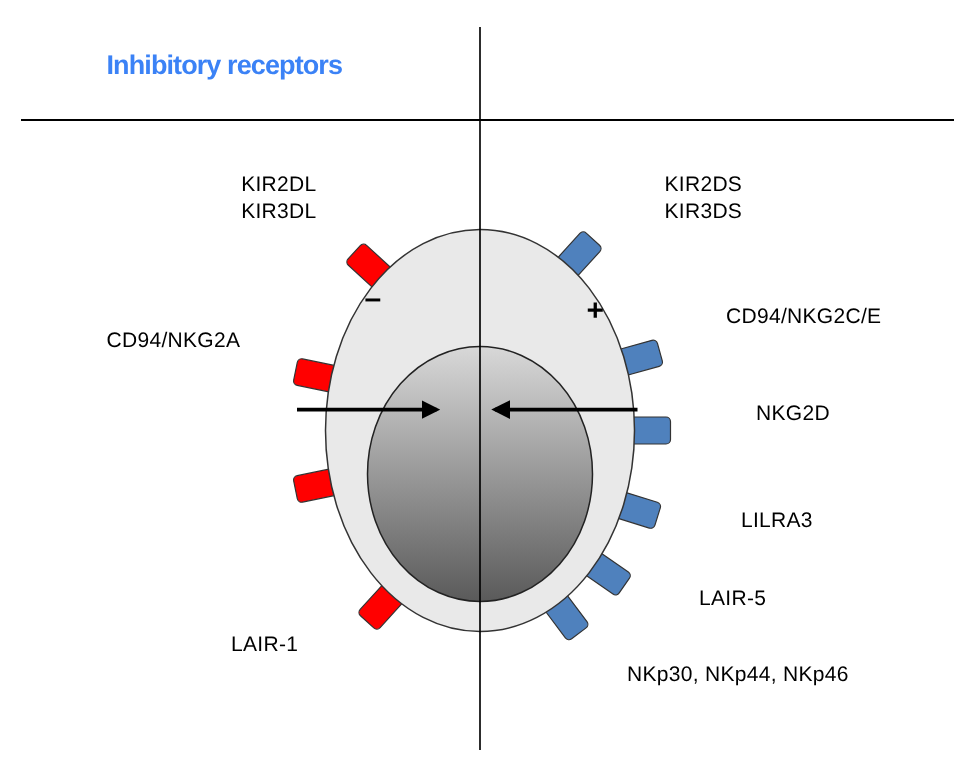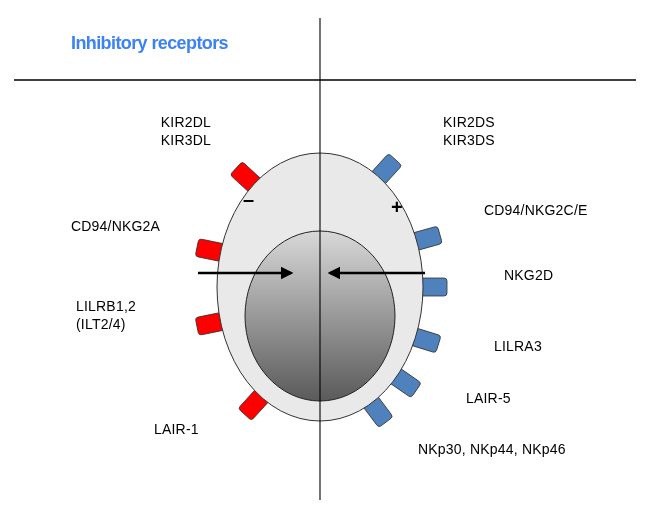--- a/index.html
+++ b/index.html
@@ -58,24 +58,20 @@
   <div class="sign" style="left:243px;top:188px;">–</div>
   <div class="sign" style="left:391px;top:196px;">+</div>
 
   <div class="lbl r" style="right:439px;top:113px;">
     <div>KIR2DL</div>
     <div>KIR3DL</div>
   </div>
   <div class="lbl" style="left:43px;top:217px;margin-left:28px;">
     <div>CD94/NKG2A</div>
   </div>
-  <div class="lbl" style="left:76px;top:297px;">
-    <div>LILRB1,2</div>
-    <div>(ILT2/4)</div>
-  </div>
   <div class="lbl" style="left:154px;top:420px;">
     <div>LAIR-1</div>
   </div>
 
   <div class="lbl" style="left:443px;top:113px;">
     <div>KIR2DS</div>
     <div>KIR3DS</div>
   </div>
   <div class="lbl" style="left:484px;top:201px;">
     <div>CD94/NKG2C/E</div>

